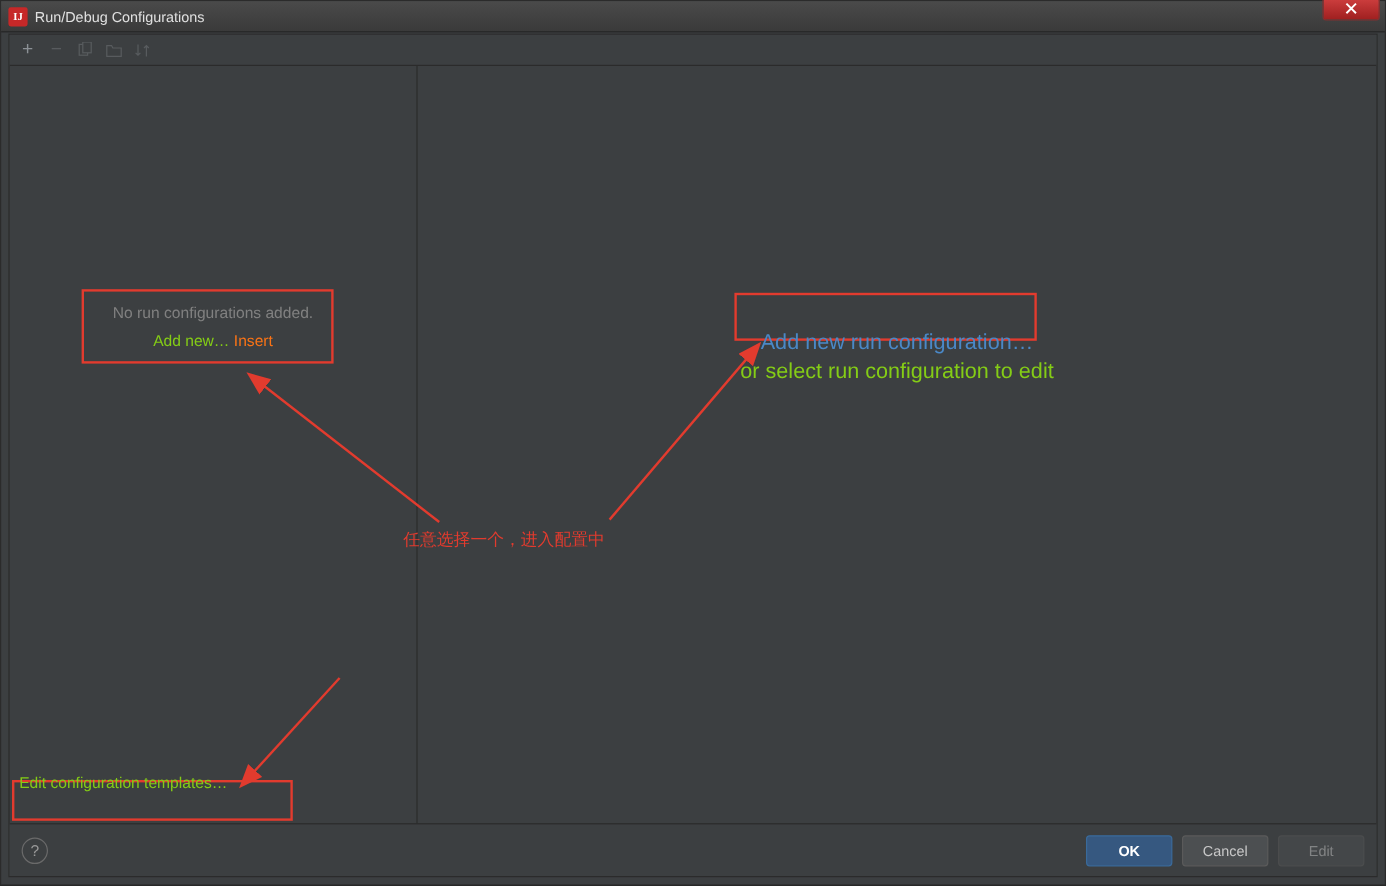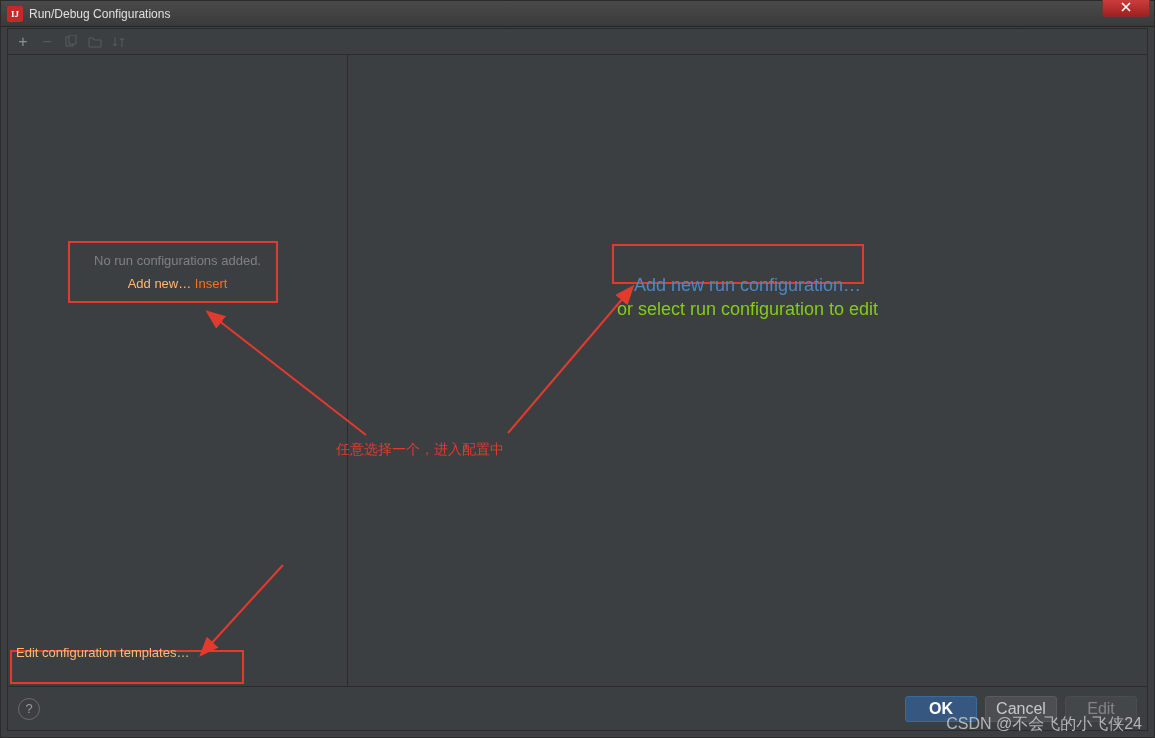--- a/index.html
+++ b/index.html
@@ -36,21 +36,21 @@
   .tool-add { color: #8c9196; font-size: 16px; line-height:1; }
   .tool-disabled { opacity: 0.35; color:#8c9196; }
   .main-area { flex: 1; display: flex; position: relative; }
   .left-panel { width: 340px; border-right: 1px solid #2b2b2b; position: relative; }
   .right-panel { flex: 1; position: relative; }
   .left-msg {
     position: absolute; top: 198px; left: 50%; transform: translateX(-50%);
     text-align: center; font-size: 13px; color: #808080;
   }
   .left-msg .line1 { margin-bottom: 8px; }
-  .link { color: #fdba74; cursor: pointer; }
+  .link { color: #84cc16; cursor: pointer; }
   .hint { color: #f97316; }
   .left-box {
     position: absolute; left: 60px; top: 186px; width: 210px; height: 62px;
     border: 2px solid #e23b2e;
   }
   .right-msg {
     position: absolute; top: 220px; left: 50%; transform: translateX(-50%);
     text-align: center; font-size: 18px;
   }
   .right-msg .line1 { color: #4a88c7; cursor: pointer; }
@@ -74,21 +74,21 @@
     display: flex; align-items: center; justify-content: space-between;
     padding: 0 10px;
   }
   .help-btn {
     width: 22px; height: 22px; border-radius: 50%; border: 1px solid #6a6a6a;
     display:flex; align-items:center; justify-content:center; color:#9a9a9a; font-size:13px;
     cursor:pointer;
   }
   .footer-right { display: flex; gap: 8px; }
   .btn {
-    min-width: 72px; height: 26px; border-radius: 3px; font-size: 16px;
+    min-width: 72px; height: 26px; border-radius: 3px; font-size: 12px;
     display:flex; align-items:center; justify-content:center; cursor:pointer;
     border:1px solid #5a5a5a; background:#4c4f51; color:#c8c8c8;
   }
   .btn-primary { background:#365880; border-color:#3a6a9a; color:#fff; font-weight:bold; }
   .btn-disabled { opacity:.5; cursor:default; }
   .arrow-svg { position:absolute; pointer-events:none; }
   .watermark {
     position: absolute; right: 12px; bottom: 2px; color: #c9c9c9;
     font-size: 16px; font-family: "Microsoft YaHei", sans-serif; opacity: .85;
   }
@@ -181,14 +181,13 @@
       <div class="help-btn">?</div>
       <div class="footer-right">
         <div class="btn btn-primary">OK</div>
         <div class="btn">Cancel</div>
         <div class="btn btn-disabled">Edit</div>
       </div>
     </div>
 
   </div>
 
-  <div class="watermark">CSDN @不会飞的小飞侠24</div>
 </div>
 
 </body></html>

